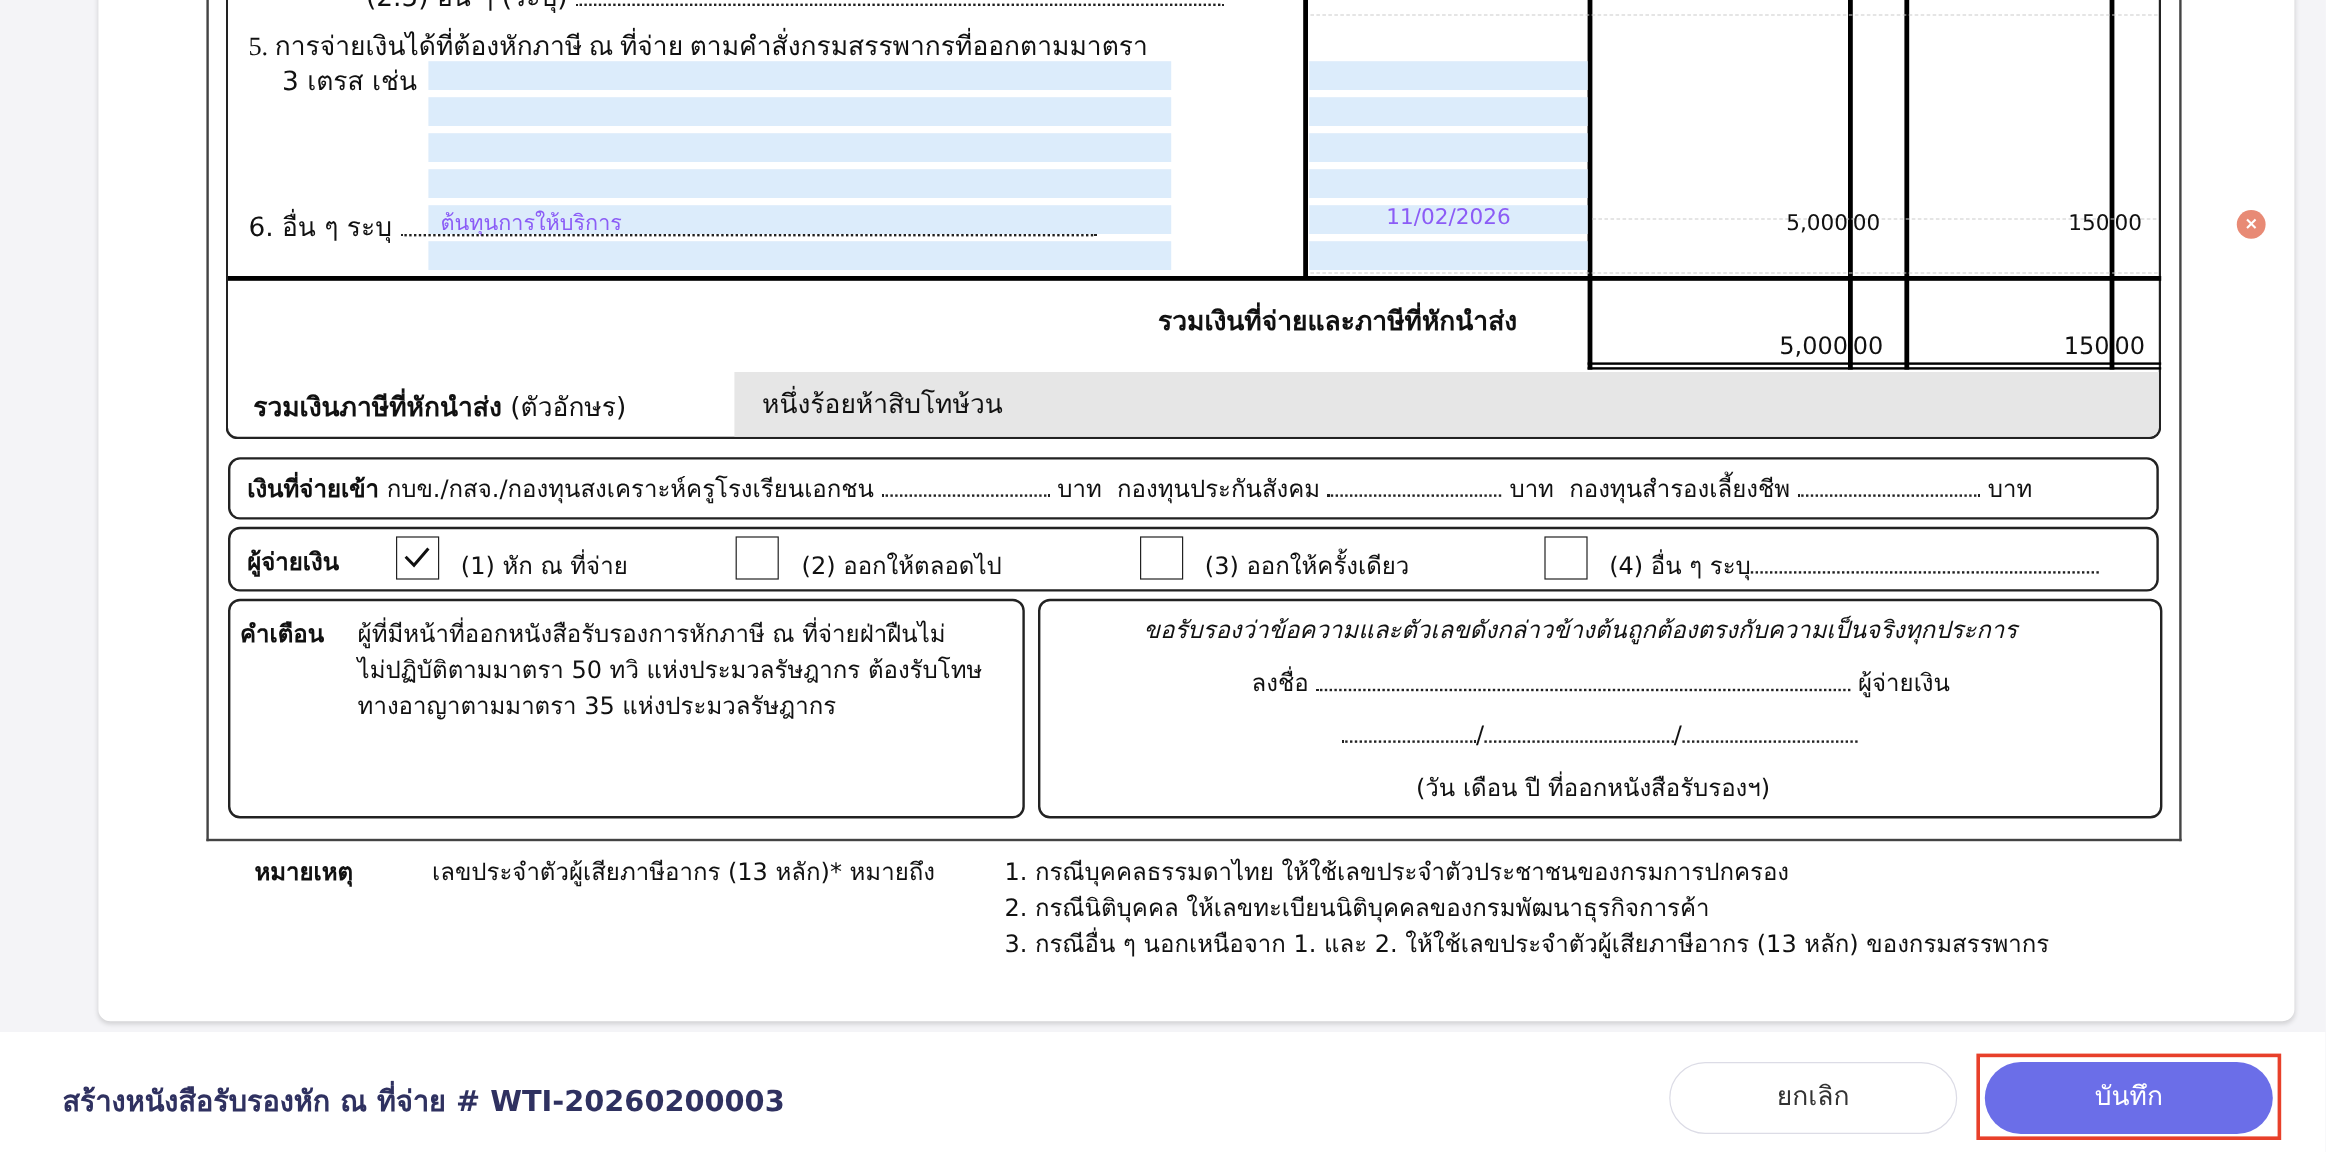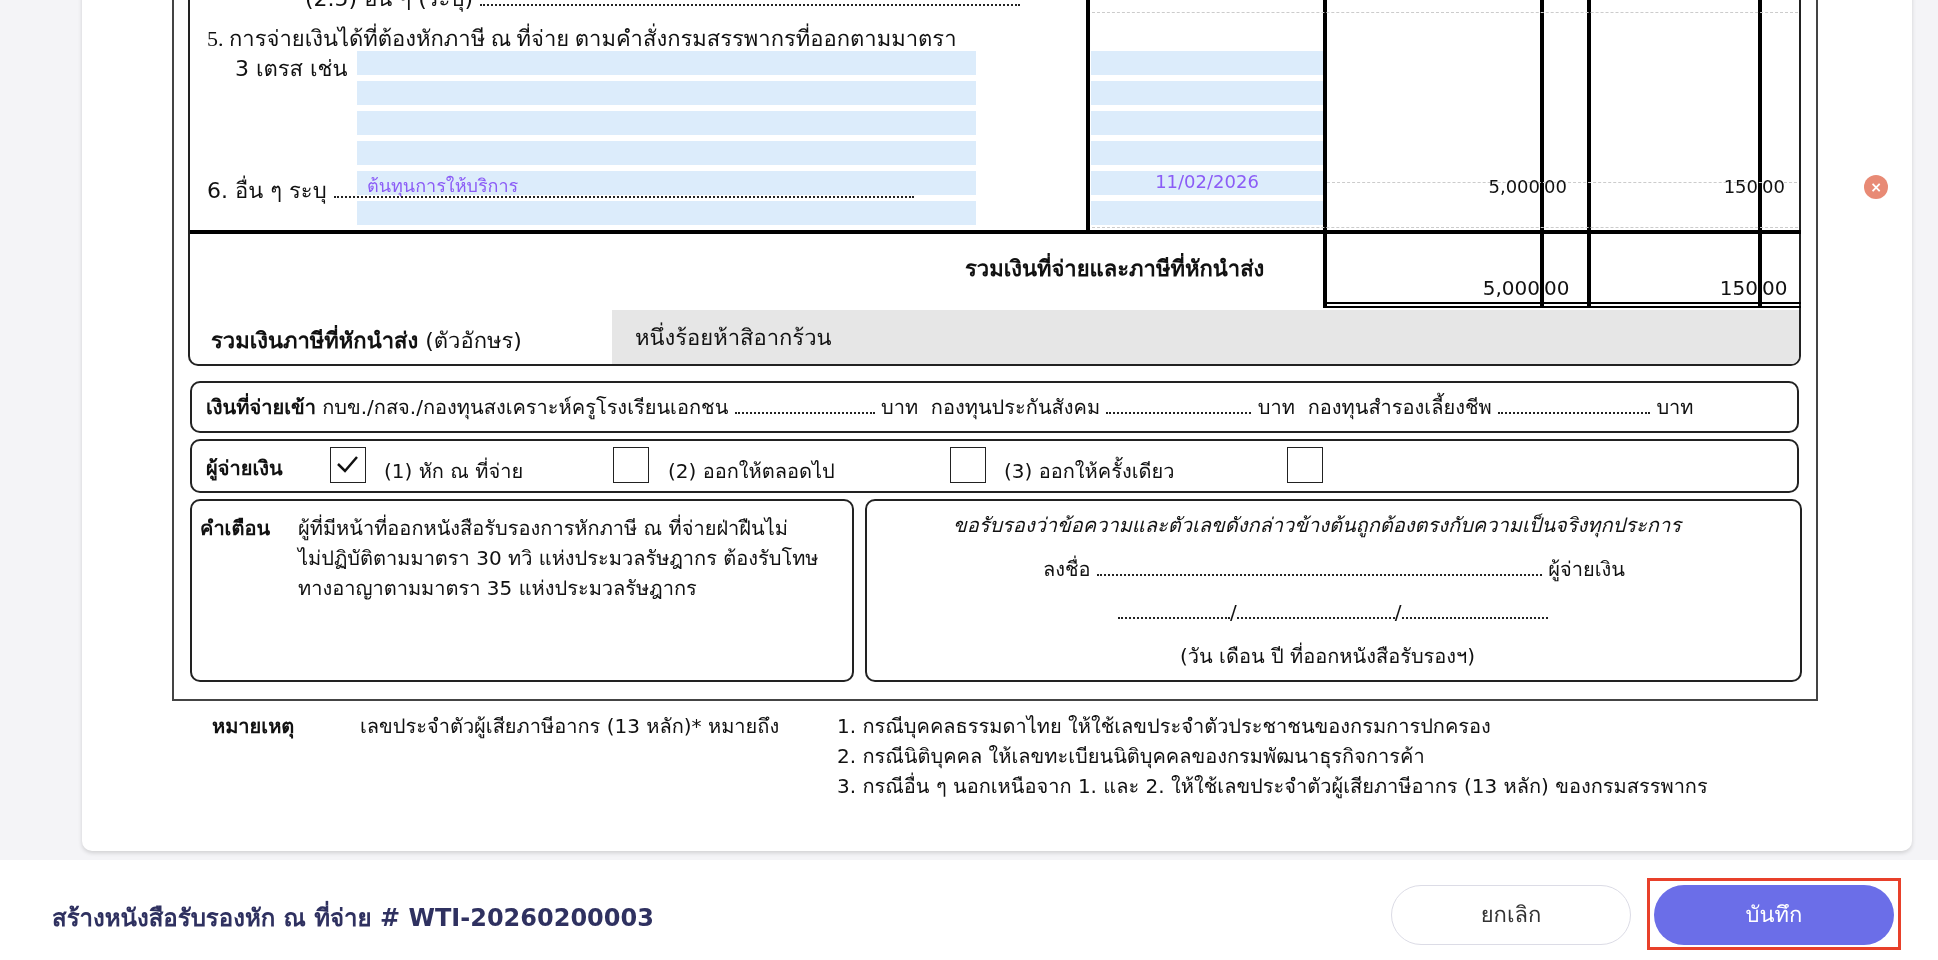--- a/index.html
+++ b/index.html
@@ -83,21 +83,21 @@
   <div class="remove-btn"><span>×</span></div>
 
   <div class="t bold" style="left:965px;top:258px;">รวมเงินที่จ่ายและภาษีที่หักนำส่ง</div>
   <div class="num" style="left:1420px;top:276px;width:120px;font-size:20px;">5,000</div>
   <div class="num" style="left:1544px;top:276px;width:30px;text-align:left;font-size:20px;">00</div>
   <div class="num" style="left:1660px;top:276px;width:98px;font-size:20px;">150</div>
   <div class="num" style="left:1762px;top:276px;width:30px;text-align:left;font-size:20px;">00</div>
 
   <div class="gray-bg" style="left:612px;top:310px;width:1187px;height:54px;border-radius:0 0 8px 0;"></div>
   <div class="t" style="left:211px;top:330px;"><span class="bold">รวมเงินภาษีที่หักนำส่ง</span> <span>(ตัวอักษร)</span></div>
-  <div class="t" style="left:635px;top:327px;">หนึ่งร้อยห้าสิอากร้วน</div>
+  <div class="t" style="left:635px;top:327px;">หนึ่งร้อยห้าสิบโทษ้วน</div>
 
   <div class="rbox" style="left:190px;top:381px;width:1609px;height:52px;"></div>
   <div class="t" style="left:206px;top:397px;font-size:20px;">
     <span class="bold">เงินที่จ่ายเข้า</span>
     <span>กบข./กสจ./กองทุนสงเคราะห์ครูโรงเรียนเอกชน</span>
     <span class="dots" style="width:140px;"></span>
     <span>บาท</span>&nbsp;
     <span>กองทุนประกันสังคม</span>
     <span class="dots" style="width:145px;"></span>
     <span>บาท</span>&nbsp;
@@ -113,25 +113,26 @@
     <svg width="33" height="33" viewBox="0 0 33 33">
         <path d="M7 16 L14 23 L26 9" stroke="#111" stroke-width="2.5" fill="none"></path>
       </svg>
   </div>
   <div class="t" style="left:384px;top:461px;font-size:20px;">(1) หัก ณ ที่จ่าย</div>
   <div class="chk" style="left:613px;top:447px;"></div>
   <div class="t" style="left:668px;top:461px;font-size:20px;">(2) ออกให้ตลอดไป</div>
   <div class="chk" style="left:950px;top:447px;"></div>
   <div class="t" style="left:1004px;top:461px;font-size:20px;">(3) ออกให้ครั้งเดียว</div>
   <div class="chk" style="left:1287px;top:447px;"></div>
+  <div class="t" style="left:1341px;top:461px;font-size:20px;"><span>(4) อื่น ๆ ระบุ</span><span class="dots" style="width:290px;"></span></div>
 
   <div class="rbox" style="left:190px;top:499px;width:664px;height:183px;"></div>
   <div class="t bold" style="left:200px;top:518px;font-size:20px;">คำเตือน</div>
   <div class="t" style="left:298px;top:518px;font-size:20px;">ผู้ที่มีหน้าที่ออกหนังสือรับรองการหักภาษี ณ ที่จ่ายฝ่าฝืนไม่</div>
-  <div class="t" style="left:298px;top:548px;font-size:20px;">ไม่ปฏิบัติตามมาตรา 30 ทวิ แห่งประมวลรัษฎากร ต้องรับโทษ</div>
+  <div class="t" style="left:298px;top:548px;font-size:20px;">ไม่ปฏิบัติตามมาตรา 50 ทวิ แห่งประมวลรัษฎากร ต้องรับโทษ</div>
   <div class="t" style="left:298px;top:578px;font-size:20px;">ทางอาญาตามมาตรา 35 แห่งประมวลรัษฎากร</div>
 
   <div class="rbox" style="left:865px;top:499px;width:937px;height:183px;"></div>
   <div class="t" style="left:953px;top:515px;font-size:20px;font-style:italic;">ขอรับรองว่าข้อความและตัวเลขดังกล่าวข้างต้นถูกต้องตรงกับความเป็นจริงทุกประการ</div>
   <div class="t" style="left:1043px;top:559px;font-size:20px;"><span>ลงชื่อ</span> <span class="dots" style="width:445px;"></span> <span>ผู้จ่ายเงิน</span></div>
   <div class="t" style="left:1118px;top:602px;font-size:20px;"><span class="dots" style="width:112px;"></span>/<span class="dots" style="width:158px;"></span>/<span class="dots" style="width:146px;"></span></div>
   <div class="t" style="left:1180px;top:646px;font-size:20px;">(วัน เดือน ปี ที่ออกหนังสือรับรองฯ)</div>
 
   <div class="t bold" style="left:212px;top:716px;font-size:20px;">หมายเหตุ</div>
   <div class="t" style="left:360px;top:716px;font-size:20px;">เลขประจำตัวผู้เสียภาษีอากร (13 หลัก)* หมายถึง</div>

